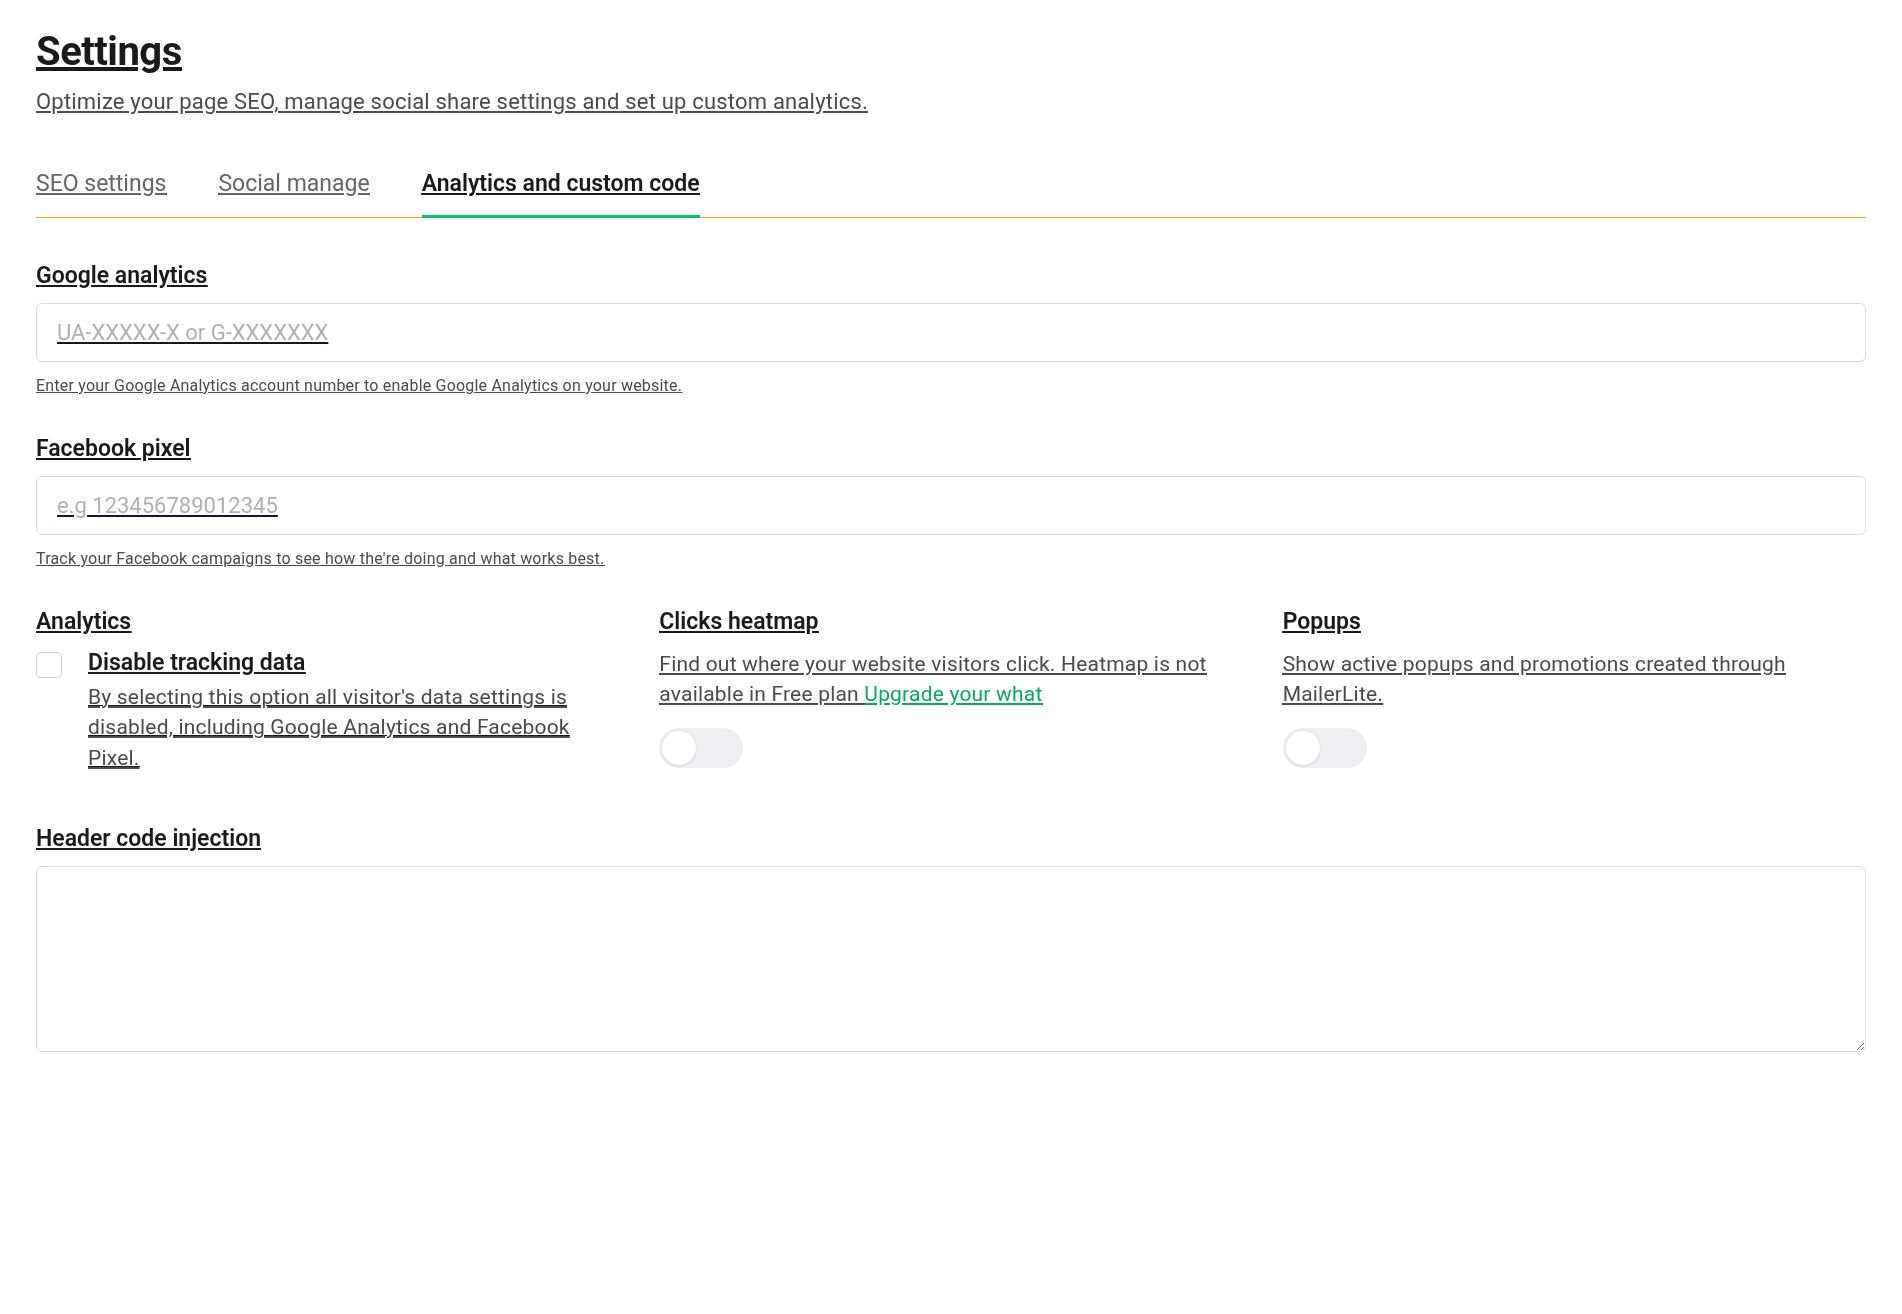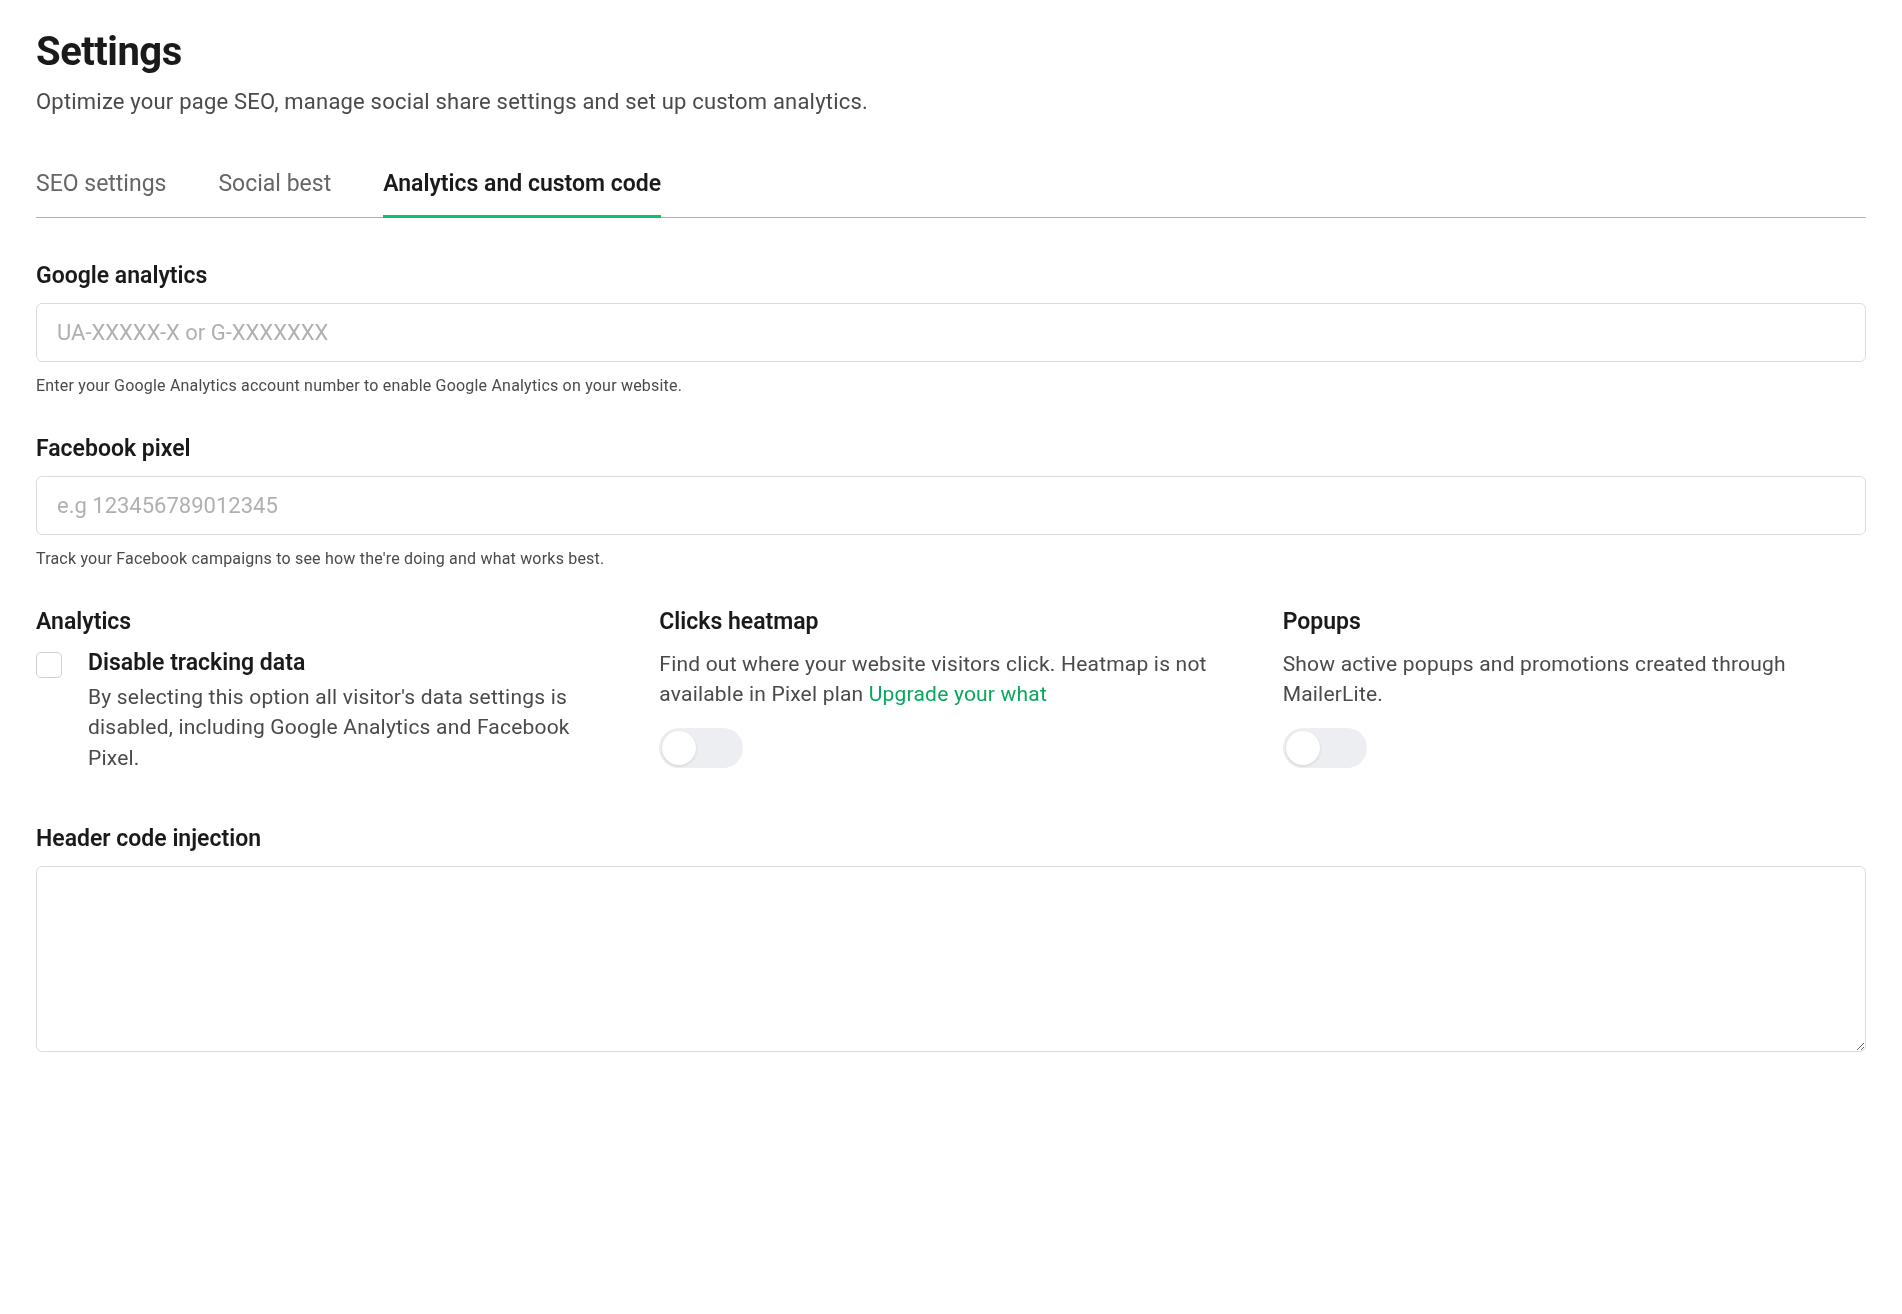--- a/index.html
+++ b/index.html
@@ -1,15 +1,15 @@
 <!DOCTYPE html>
 <html><head>
 <meta charset="utf-8">
 <style>
-  * { box-sizing: border-box; margin: 0; padding: 0; }
+  * { box-sizing: border-box; margin: 0; padding: 0; text-decoration: underline; }
   body {
     font-family: -apple-system, BlinkMacSystemFont, "Segoe UI", Roboto, Helvetica, Arial, sans-serif;
     background: #fff;
     color: #1a1a1a;
     padding: 28px 36px;
     width: 1902px;
   }
   .page-title {
     font-size: 40px;
     font-weight: 700;
@@ -139,21 +139,21 @@
   }
 </style>
 </head>
 <body>
 
 <h1 class="page-title">Settings</h1>
 <p class="page-subtitle">Optimize your page SEO, manage social share settings and set up custom analytics.</p>
 
 <div class="tabs">
   <div class="tab">SEO settings</div>
-  <div class="tab">Social best</div>
+  <div class="tab">Social manage</div>
   <div class="tab active">Analytics and custom code</div>
 </div>
 
 <div class="field-block">
   <label class="field-label">Google analytics</label>
   <input class="text-input" type="text" placeholder="UA-XXXXX-X or G-XXXXXXX" style="">
   <p class="help-text">Enter your Google Analytics account number to enable Google Analytics on your website.</p>
 </div>
 
 <div class="field-block">
@@ -171,21 +171,21 @@
       <div class="checkbox-text">
         <span class="check-label">Disable tracking data</span>
         <span class="check-desc">By selecting this option all visitor's data settings is disabled, including Google Analytics and Facebook Pixel.</span>
       </div>
     </div>
   </div>
 
   <div>
     <div class="col-title">Clicks heatmap</div>
     <p class="col-desc">
-      <span>Find out where your website visitors click. Heatmap is not available in Pixel plan </span><span class="link-green">Upgrade your what</span>
+      <span>Find out where your website visitors click. Heatmap is not available in Free plan </span><span class="link-green">Upgrade your what</span>
     </p>
     <div class="toggle">
       <div class="toggle-knob"></div>
     </div>
   </div>
 
   <div>
     <div class="col-title">Popups</div>
     <p class="col-desc">Show active popups and promotions created through MailerLite.</p>
     <div class="toggle">

